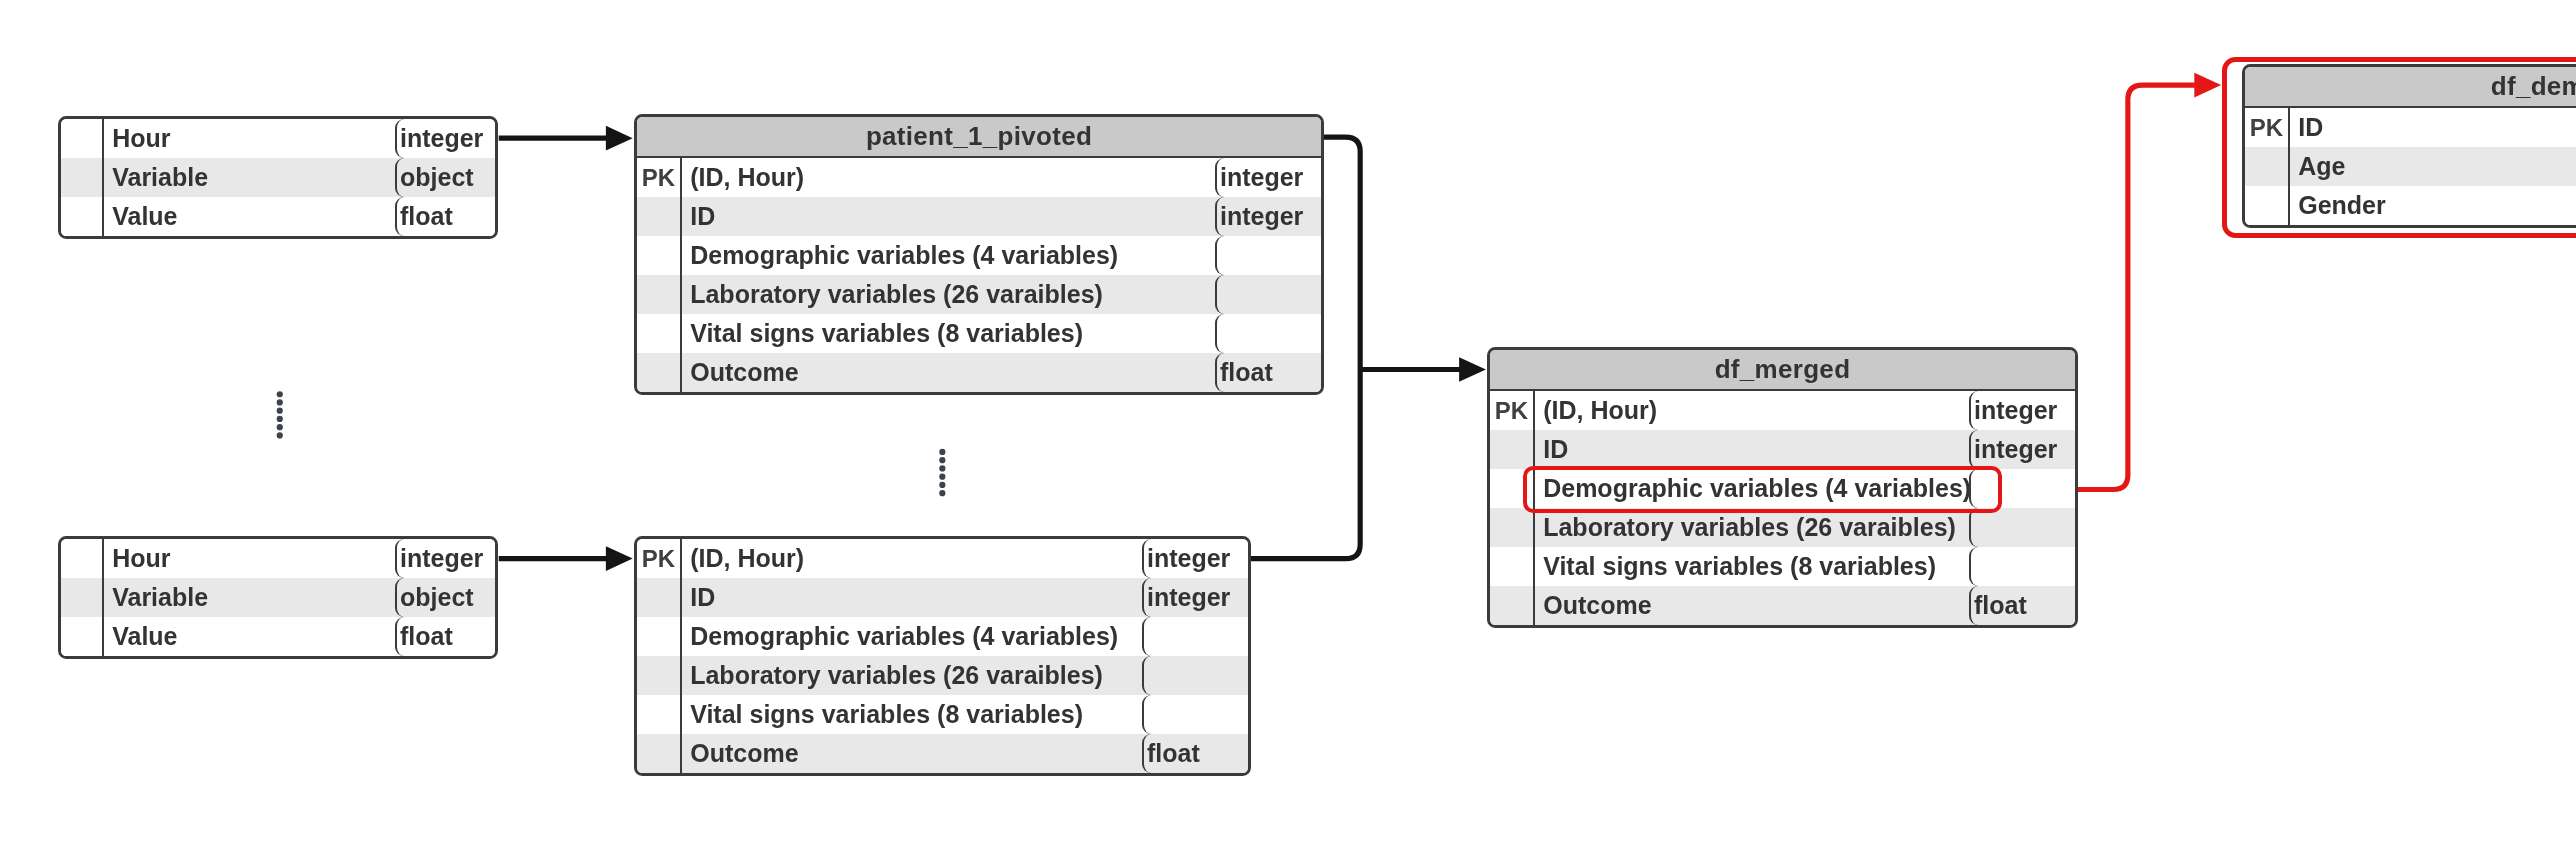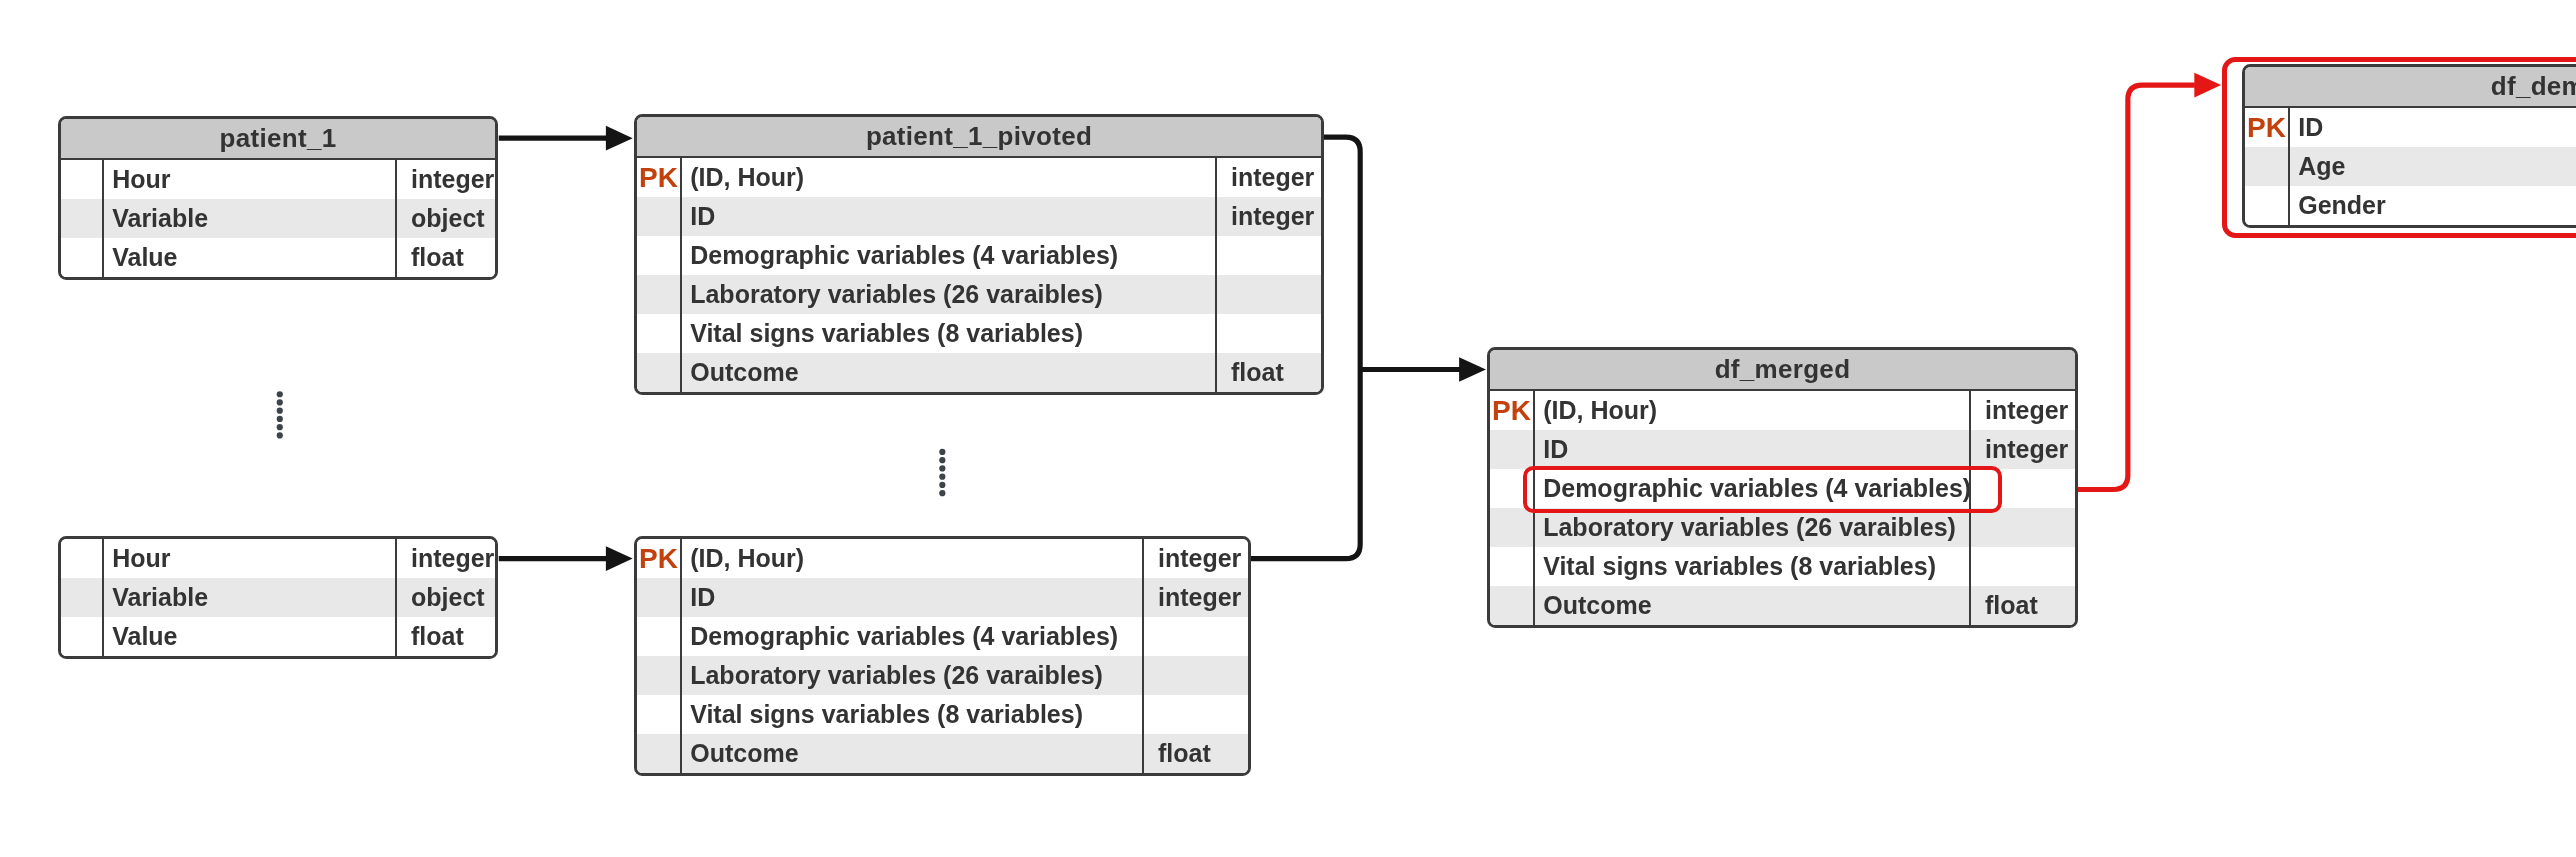--- a/index.html
+++ b/index.html
@@ -34,23 +34,23 @@
     grid-template-columns:var(--pkw) 1fr var(--typew);
     height:var(--rowh);
     background:#ffffff;
   }
   .row.alt{background:#e8e8e8;}
   .cell{
     display:flex;align-items:center;
     font-weight:bold;font-size:25px;color:#333333;
     white-space:nowrap;overflow:hidden;
   }
-  .cell.pk{justify-content:center;color:#c2410c;font-size:28px;}
+  .cell.pk{justify-content:center;color:#404040;font-size:24px;}
   .cell.field{border-left:2.1px solid #3b3b3b;padding-left:8.2px;}
-  .cell.type{border-left:2.1px solid #3b3b3b;padding-left:14px;}
+  .cell.type{border-left:2.1px solid #3b3b3b;padding-left:3px;border-radius:9px;}
   .red-box{
     position:absolute;
     box-sizing:border-box;
     pointer-events:none;
     background:transparent;
   }
   .red-box.demo-outline{
     left:2222px;top:57px;width:643px;height:181px;
     border:5.2px solid #e51616;border-radius:13.4px;
   }
@@ -94,23 +94,20 @@
       <circle cx="1829" cy="877" r="6"></circle>
         <circle cx="1829" cy="893" r="6"></circle>
         <circle cx="1829" cy="909" r="6"></circle>
       <circle cx="1829" cy="925" r="6"></circle>
         <circle cx="1829" cy="941" r="6"></circle>
         <circle cx="1829" cy="957" r="6"></circle>
     </g>
   </svg>
 
   <div class="tbl" style="left:58px;top:116px;width:440px;--pkw:41px;--typew:100px;">
-    <div class="thead">
-      <span>patient_1</span>
-    </div>
     <div class="row">
       <div class="cell pk"></div>
       <div class="cell field">Hour</div>
       <div class="cell type">integer</div>
     </div>
     <div class="row alt">
       <div class="cell pk"></div>
       <div class="cell field">Variable</div>
       <div class="cell type">object</div>
     </div>

